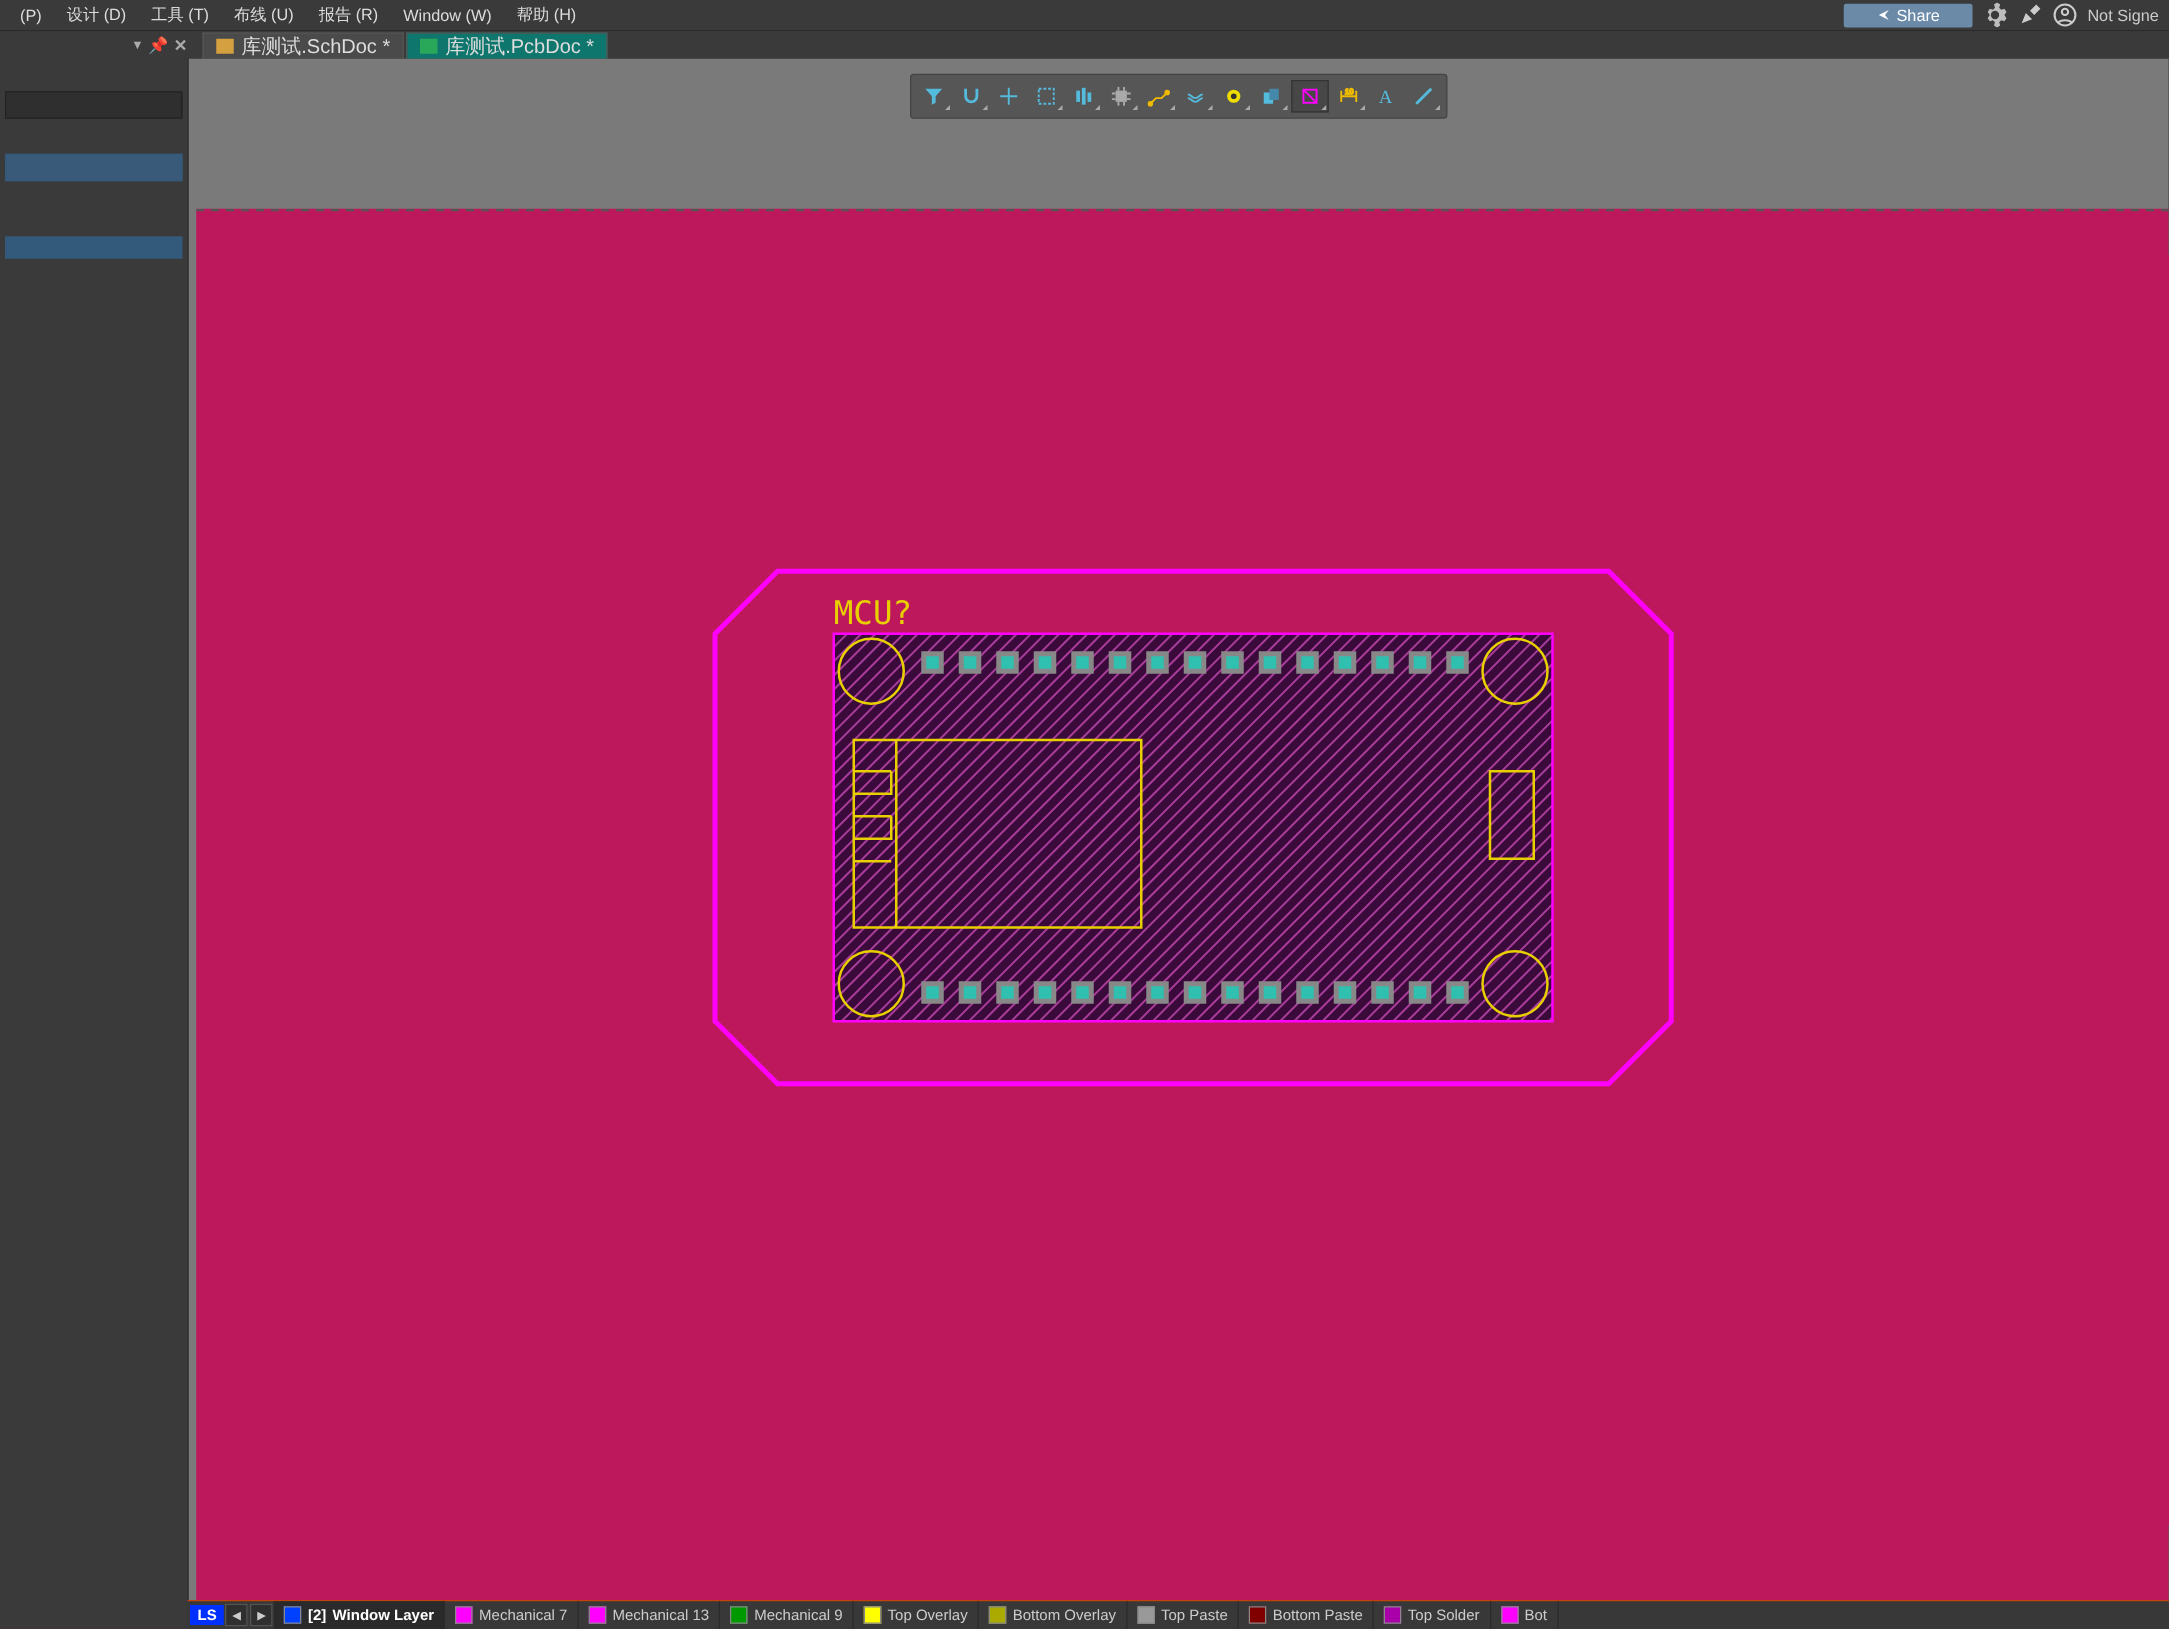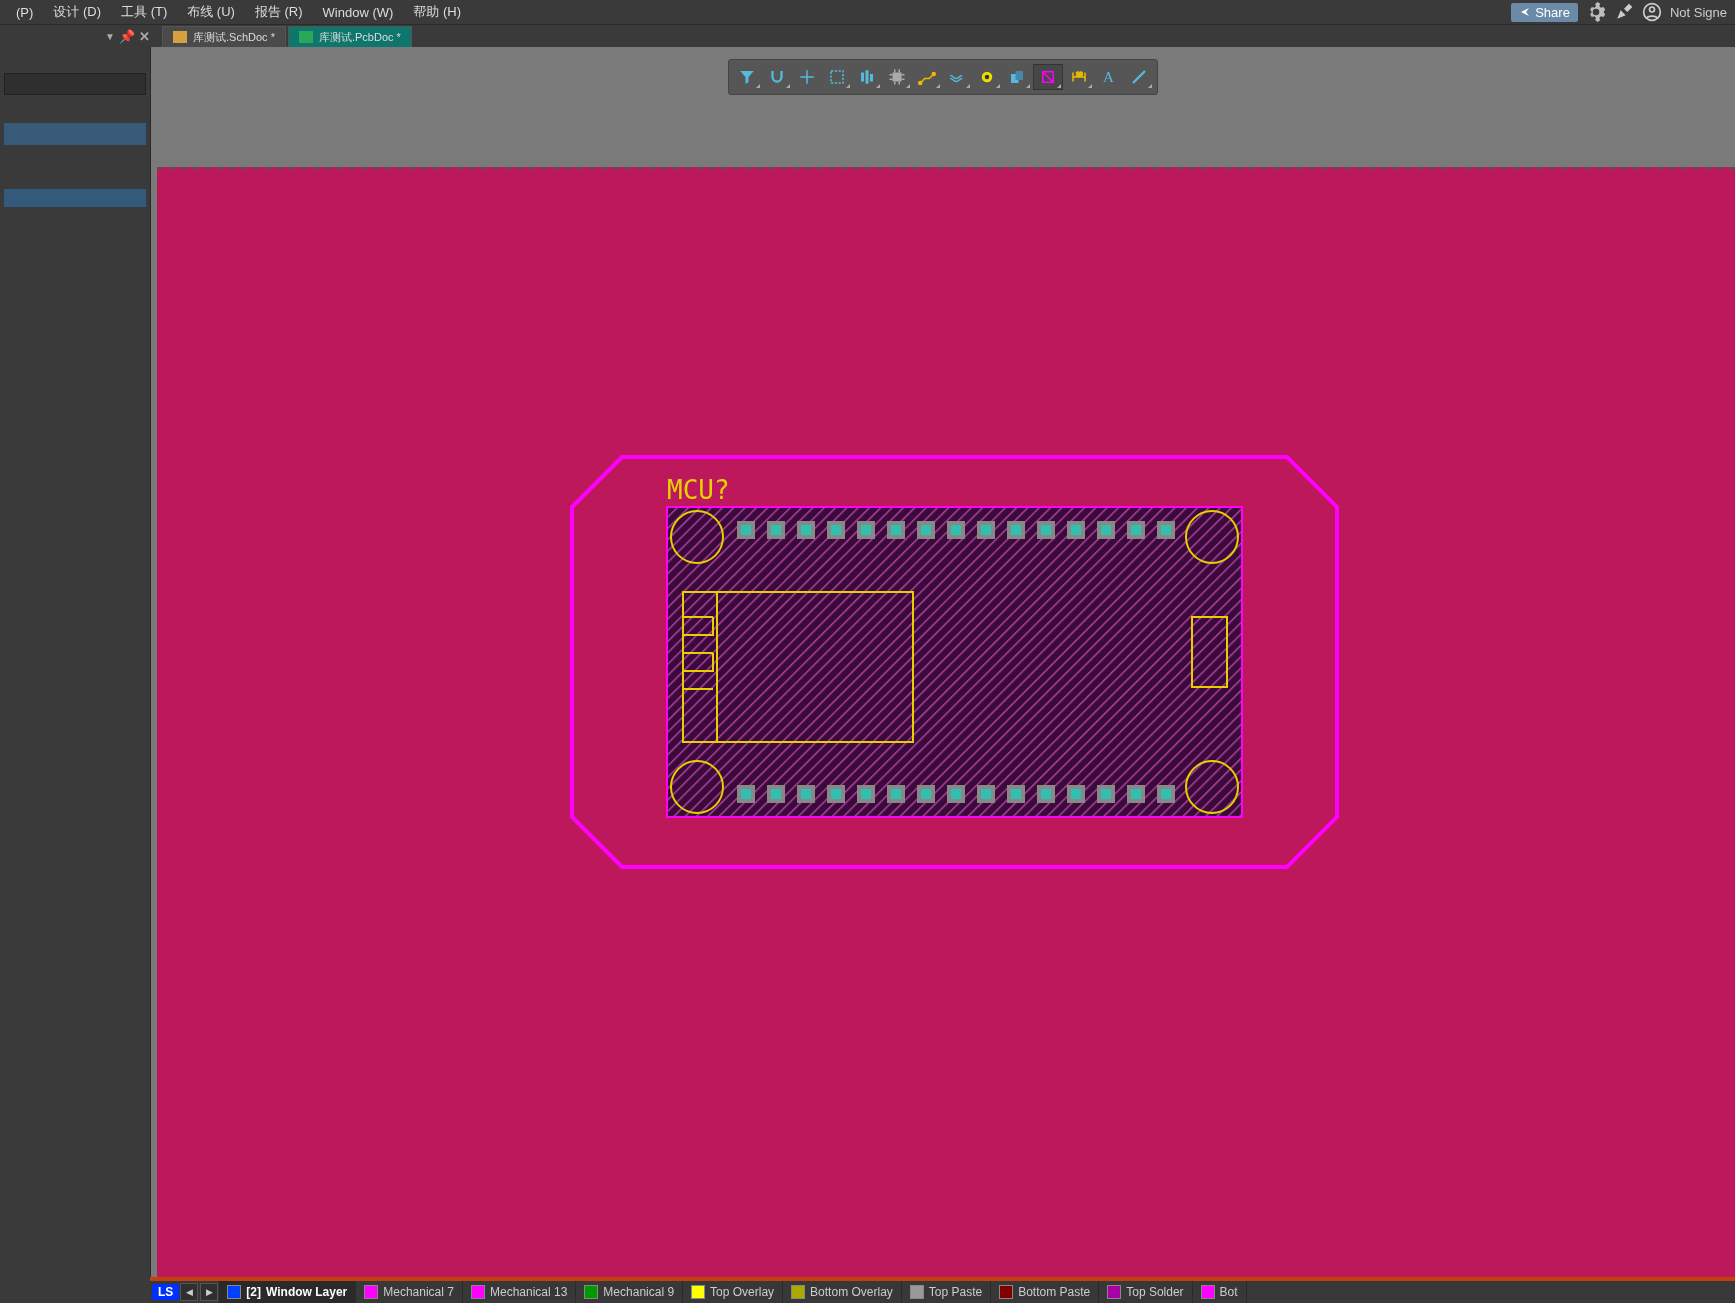--- a/index.html
+++ b/index.html
@@ -1,28 +1,28 @@
 <!DOCTYPE html>
 <html><head>
 <meta charset="utf-8">
 <style>
 html,body{margin:0;padding:0;width:1735px;height:1303px;background:#3a3a3a;font-family:Tahoma,Arial,sans-serif;font-size:13px;color:#ccc;overflow:hidden}
 
 
 .menubar{height:24px;background:#3a3a3a;border-bottom:1px solid #2a2a2a;display:flex;align-items:center;padding:0 8px;gap:4px}
 .menuitem{padding:2px 8px;color:#ddd;cursor:default}
 .menu-right{margin-left:auto;display:flex;align-items:center;gap:8px}
-.share-btn{background:#6a8aa8;color:#fff;padding:2px 8px;border-radius:2px;display:flex;align-items:center;gap:4px}
+.share-btn{background:#6a8aa8;color:#fff;padding:2px 26px;border-radius:2px;display:flex;align-items:center;gap:4px}
 .icon-btn{width:20px;height:20px;display:flex;align-items:center;justify-content:center;color:#ccc}
 
 
 .panel-hdr{height:22px;background:#3a3a3a;display:flex;align-items:center}
 .panel-hdr-left{width:150px;display:flex;justify-content:flex-end;align-items:center;gap:4px;padding-right:6px;color:#aaa}
 .tabstrip{flex:1;display:flex;align-items:flex-end;height:22px;background:#3a3a3a;padding-left:6px}
-.doctab{height:20px;background:#4a4a4a;border:1px solid #555;border-bottom:none;padding:0 10px;display:flex;align-items:center;gap:6px;margin-right:2px;color:#ddd;font-size:11px}
+.doctab{height:20px;background:#4a4a4a;border:1px solid #555;border-bottom:none;padding:0 10px;display:flex;align-items:center;gap:6px;margin-right:2px;color:#ddd;font-size:16px}
 .doctab.active{background:#0f766e}
 .doctab .filetype-sch{width:14px;height:12px;background:#d4a040}
 .doctab .filetype-pcb{width:14px;height:12px;background:#2aa85a}
 
 
 .workspace{display:flex;height:calc(100% - 24px - 22px - 22px)}
 .leftpanel{width:150px;background:#3a3a3a;border-right:1px solid #2a2a2a;display:flex;flex-direction:column}
 .leftpanel .box{background:#2f2f2f;border:1px solid #222;margin:2px 4px;height:20px}
 .leftpanel .boxsel{background:#3a5a7a;border:1px solid #335a7a;margin:2px 4px;height:20px}
 .leftpanel .sel{background:#335a7a;margin:2px 4px;height:18px}
@@ -38,21 +38,21 @@
 .drop-tri{position:absolute;bottom:1px;right:1px;width:0;height:0;border-left:4px solid transparent;border-bottom:4px solid #aaa}
 
 
 .pcbview{position:absolute;left:6px;right:0;top:120px;bottom:0;background:#be185d;overflow:hidden}
 .pcbview::before{content:"";position:absolute;left:0;right:0;top:0;height:2px;background:repeating-linear-gradient(90deg,#555 0 6px,transparent 6px 12px)}
 
 
 .boardsvg{position:absolute;left:410px;top:280px}
 
 
-.layerbar{height:22px;background:#383838;border-top:4px solid #c2410c;display:flex;align-items:center;font-size:12px;position:absolute;bottom:0;left:150px;right:0}
+.layerbar{height:22px;background:#383838;border-top:1px solid #c2410c;display:flex;align-items:center;font-size:12px;position:absolute;bottom:0;left:150px;right:0}
 .layeritem{display:flex;align-items:center;gap:5px;padding:0 8px;height:100%;border-right:1px solid #2a2a2a}
 .layeritem.active{background:#2a2a2a;font-weight:bold;color:#fff}
 .swatch{width:12px;height:12px;border:1px solid #888}
 .ls-box{background:#0030ff;color:#fff;padding:1px 6px;font-weight:bold;margin-left:2px}
 .navbtn{width:16px;height:16px;background:#2f2f2f;border:1px solid #555;display:flex;align-items:center;justify-content:center;font-size:9px;color:#ccc;margin:0 1px}
 </style>
 </head>
 <body>
 
 <div class="menubar">

